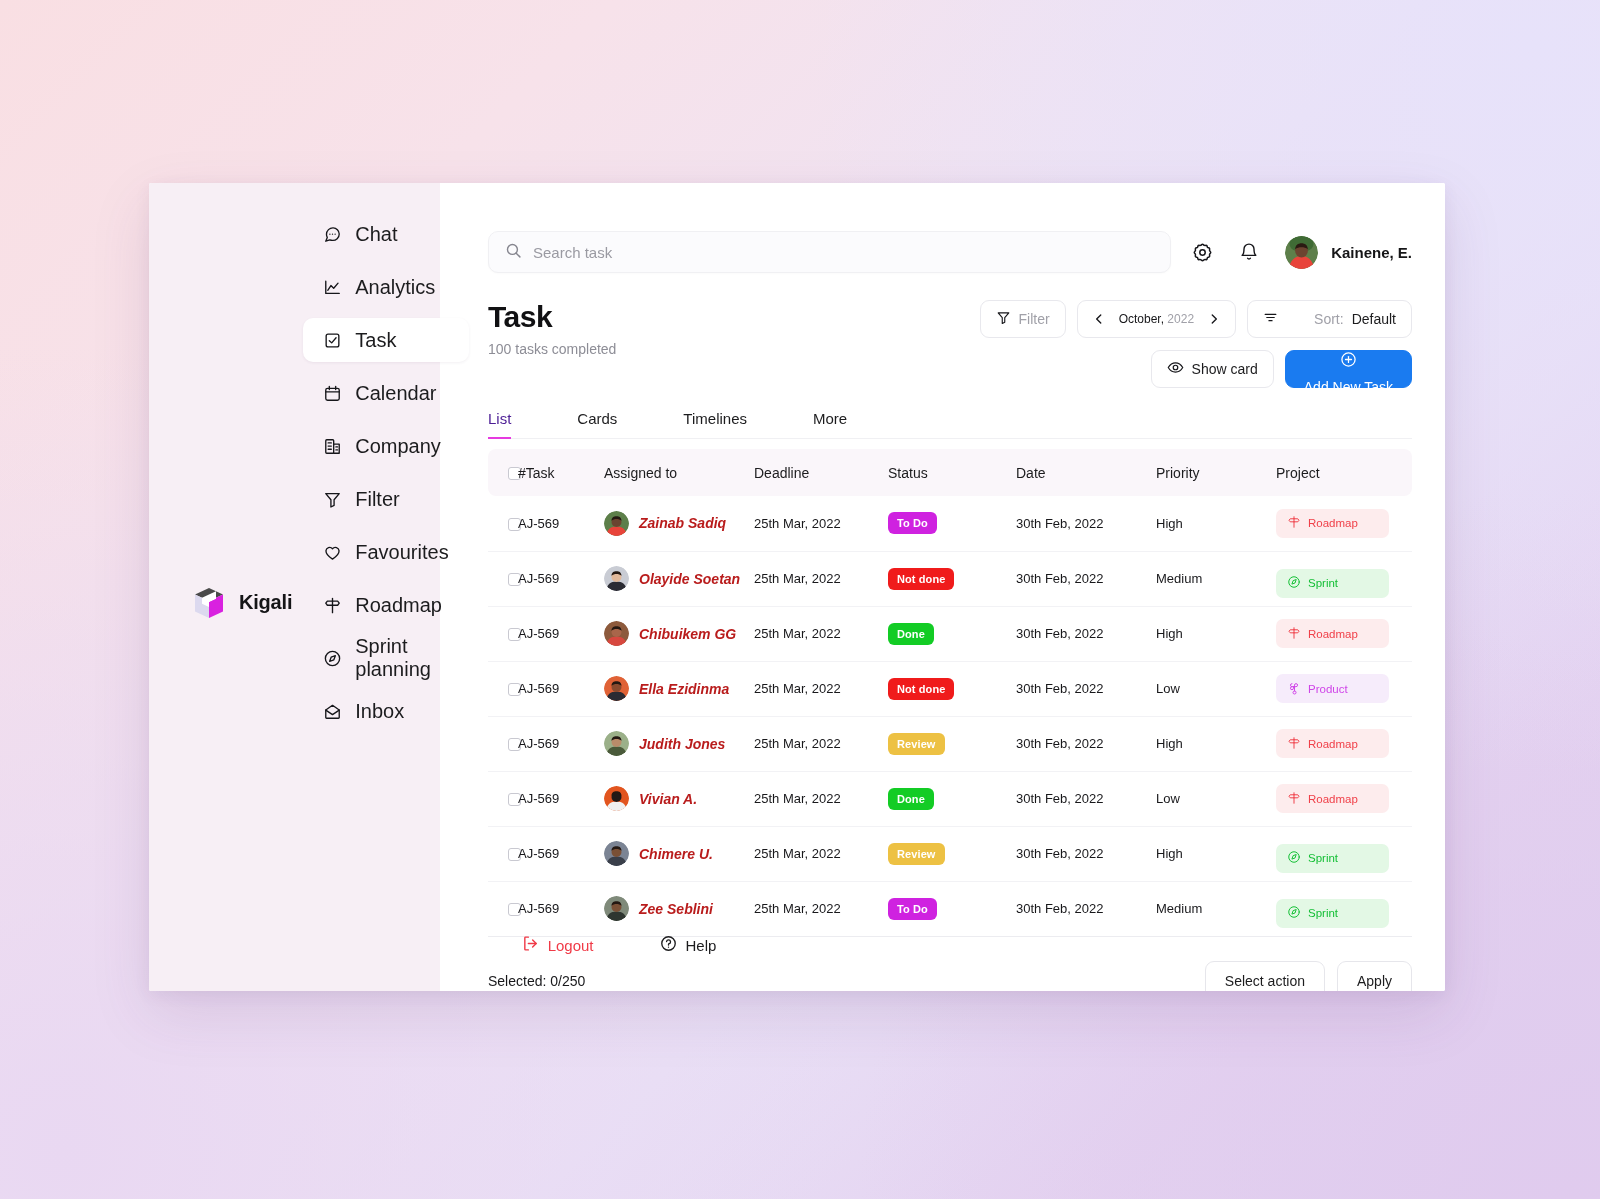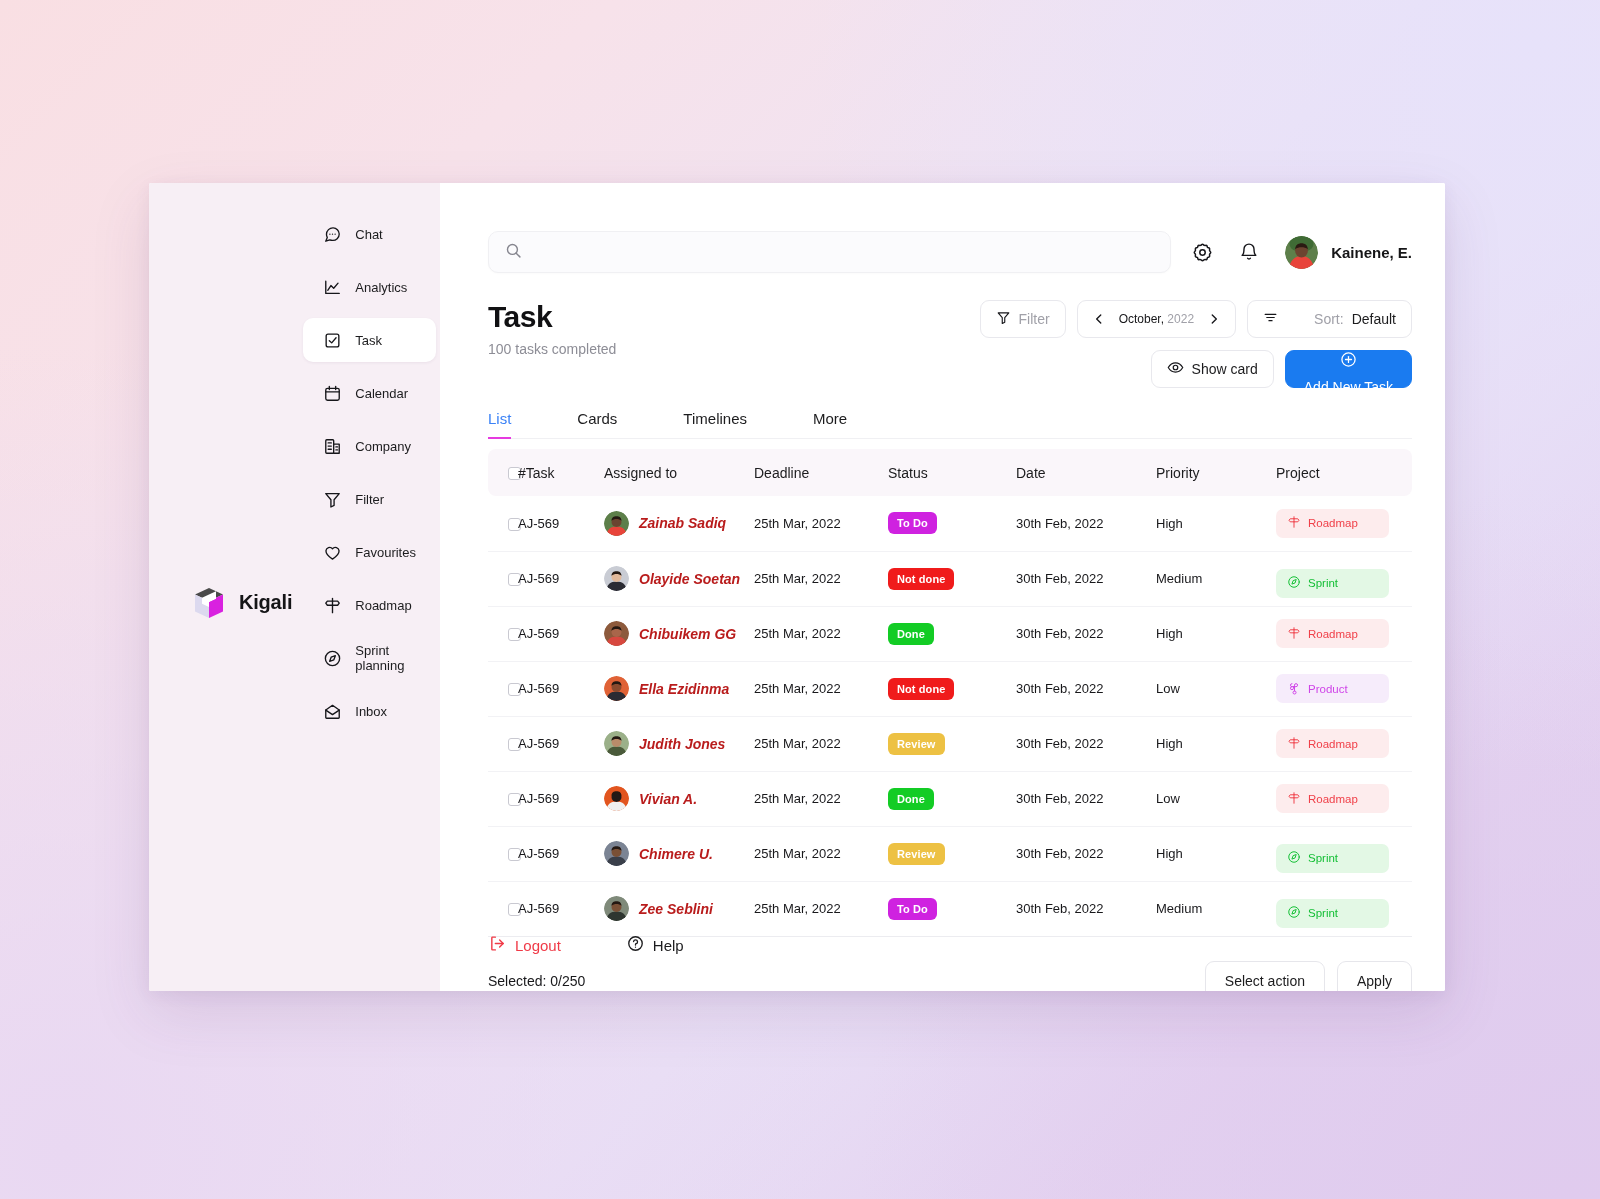--- a/index.html
+++ b/index.html
@@ -38,21 +38,21 @@
   }
   .brand { display:flex; align-items:center; gap:12px; padding: 31px 0 0 42px; }
   .brand-name { font-size: 20px; font-weight: 700; color:#151517; letter-spacing:-0.2px; }
   .logo { width: 36px; height: 36px; flex:none; }
 
   .nav { margin-top: 29px; padding: 0 11px; display:flex; flex-direction:column; }
   .nav-item {
     display:flex; align-items:center; gap:13px;
     height: 44px; padding: 0 20px;
     border-radius: 10px;
-    color: #1c1c1e; font-size: 13px; font-weight: 400;
+    color: #1c1c1e; font-size: 20px; font-weight: 400;
     cursor: pointer;
     margin-bottom: 9px;
   }
   .nav-item .ic { width:19px; height:19px; flex:none; display:flex; align-items:center; justify-content:center; }
   .nav-item.active { background:#ffffff; box-shadow: 0 1px 3px rgba(70,40,90,0.07); }
 
   .side-foot {
     margin-top:auto; display:flex; align-items:center; gap:66px;
     padding: 0 0 36px 42px;
   }
@@ -97,21 +97,21 @@
   .btn.primary { background:#1a7bf0; border-color:#1a7bf0; color:#fff; padding: 0 18px; font-weight:400;flex-direction:column; }
   .btn .lbl-dim { color:#a0a0a8;margin-left:28px; }
   .date-nav { height:38px; display:inline-flex; align-items:center; gap:13px; padding:0 14px;
     border-radius:9px; border:1px solid #e8e8ed; background:#fff; font-size:12px; cursor:pointer; }
   .date-nav .dm { color:#17171a; font-weight:400; }
   .date-nav .dy { color:#a0a0a8; }
   .chev { cursor:pointer; display:flex; }
 
   .tabs { display:flex; gap:0; margin-top: 22px; border-bottom:1px solid #f0f0f3; }
   .tab { font-size:15px; color:#1c1c1e; padding: 0 0 11px 0; margin-right: 66px; cursor:pointer; position:relative; }
-  .tab.active { color:#3b82f6; font-weight:400; }
+  .tab.active { color:#4c1d95; font-weight:400; }
   .tab.active::after { content:""; position:absolute; left:0; right:0; bottom:-1px; height:2px; background:#e63ae0; }
 
   
   table { width:100%; border-collapse:collapse; table-layout:fixed; margin-top: 10px; }
   thead th {
     background:#faf6fa; font-size:14px; font-weight:400; color:#1c1c1e;
     height:47px; text-align:left; padding:0;
   }
   thead th:first-child { border-radius: 8px 0 0 8px; padding-left:20px; }
   thead th:last-child { border-radius: 0 8px 8px 0; }
@@ -303,20 +303,21 @@
   <section class="main">
 
     <div class="topbar">
       <div class="search">
         <span>
           <svg width="17" height="17" viewBox="0 0 24 24" fill="none" stroke="#86868f" stroke-width="2" stroke-linecap="round">
             <circle cx="10.5" cy="10.5" r="7"></circle>
               <line x1="15.8" y1="15.8" x2="21" y2="21"></line>
           </svg>
         </span>
+        <input type="text" placeholder="Search task" style="">
       </div>
 
       <div class="top-actions">
         <span class="icon-btn">
           <svg width="21" height="21" viewBox="0 0 24 24" fill="none" stroke="#16161a" stroke-width="1.7">
             <path d="M12 2.6c1 0 1.3 1 2.2 1.3.9.3 1.7-.4 2.5.1.8.5.5 1.6 1.1 2.2.6.6 1.7.3 2.2 1.1.5.8-.2 1.6.1 2.5.3.9 1.3 1.2 1.3 2.2s-1 1.3-1.3 2.2c-.3.9.4 1.7-.1 2.5-.5.8-1.6.5-2.2 1.1-.6.6-.3 1.7-1.1 2.2-.8.5-1.6-.2-2.5.1-.9.3-1.2 1.3-2.2 1.3s-1.3-1-2.2-1.3c-.9-.3-1.7.4-2.5-.1-.8-.5-.5-1.6-1.1-2.2-.6-.6-1.7-.3-2.2-1.1-.5-.8.2-1.6-.1-2.5C3.6 13.3 2.6 13 2.6 12s1-1.3 1.3-2.2c.3-.9-.4-1.7.1-2.5.5-.8 1.6-.5 2.2-1.1.6-.6.3-1.7 1.1-2.2.8-.5 1.6.2 2.5-.1.9-.3 1.2-1.3 2.2-1.3z"></path>
             <circle cx="12" cy="12" r="3.1"></circle>
           </svg>
         </span>
         <span class="icon-btn">

